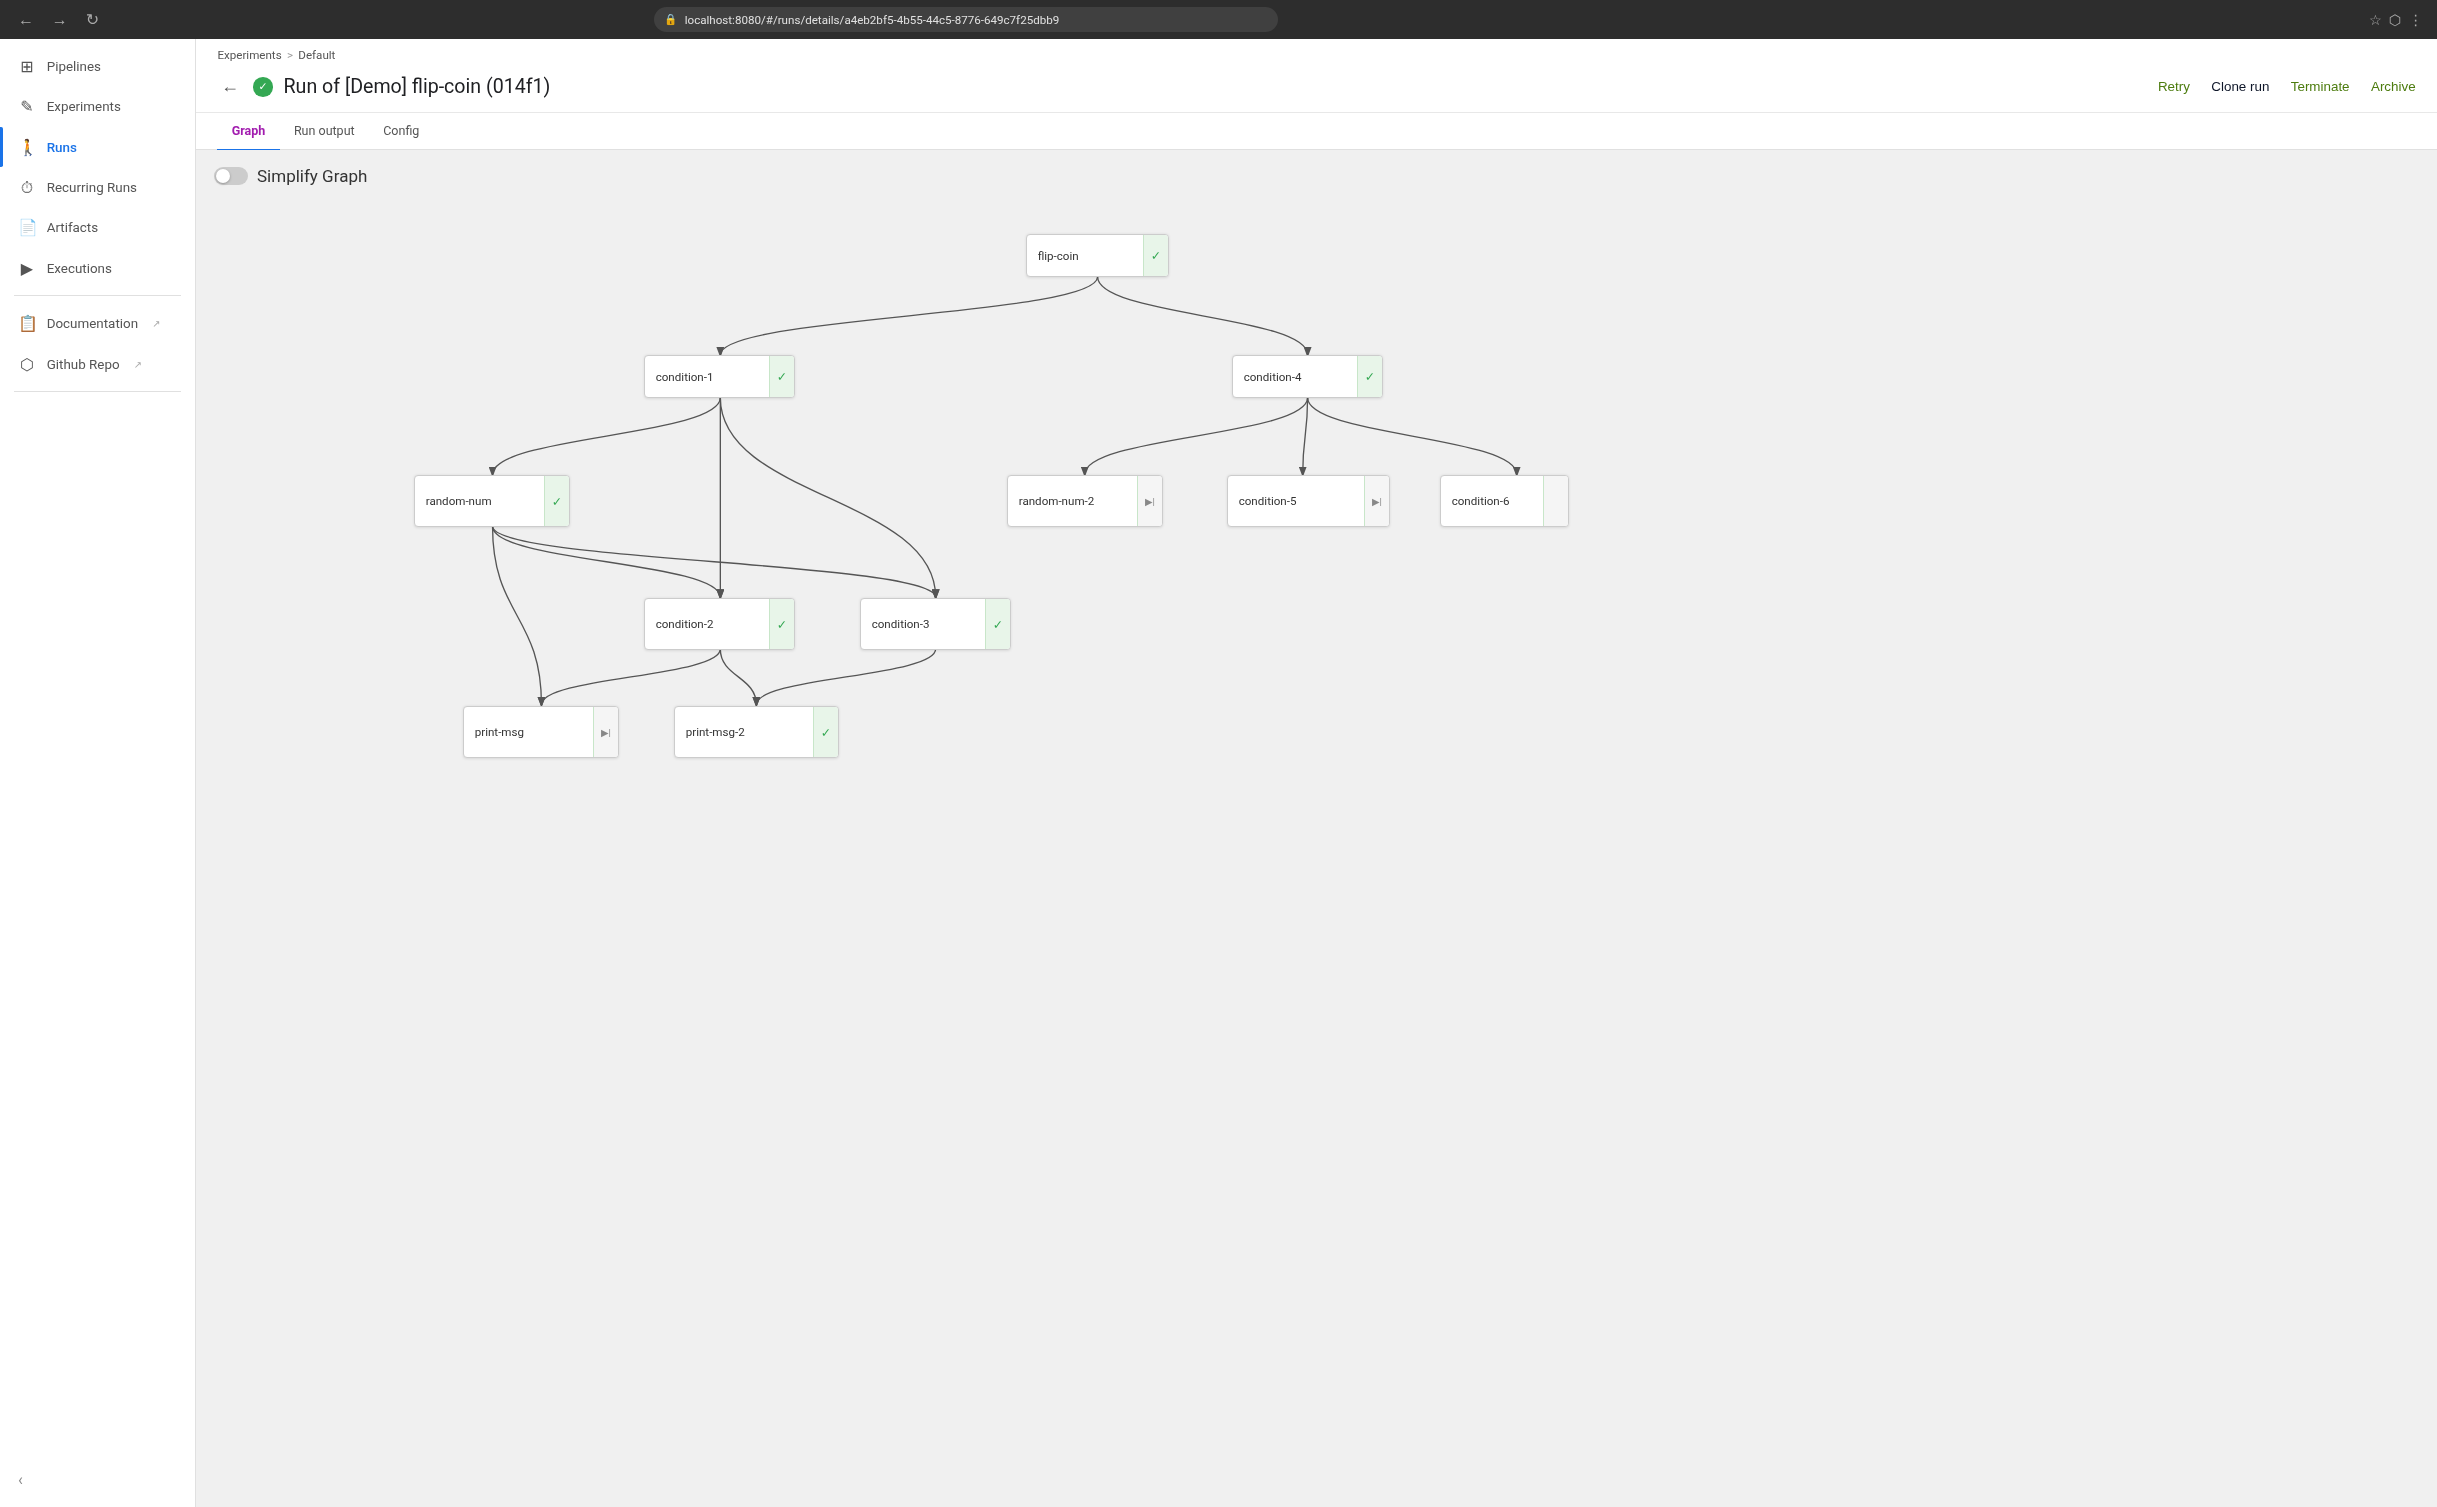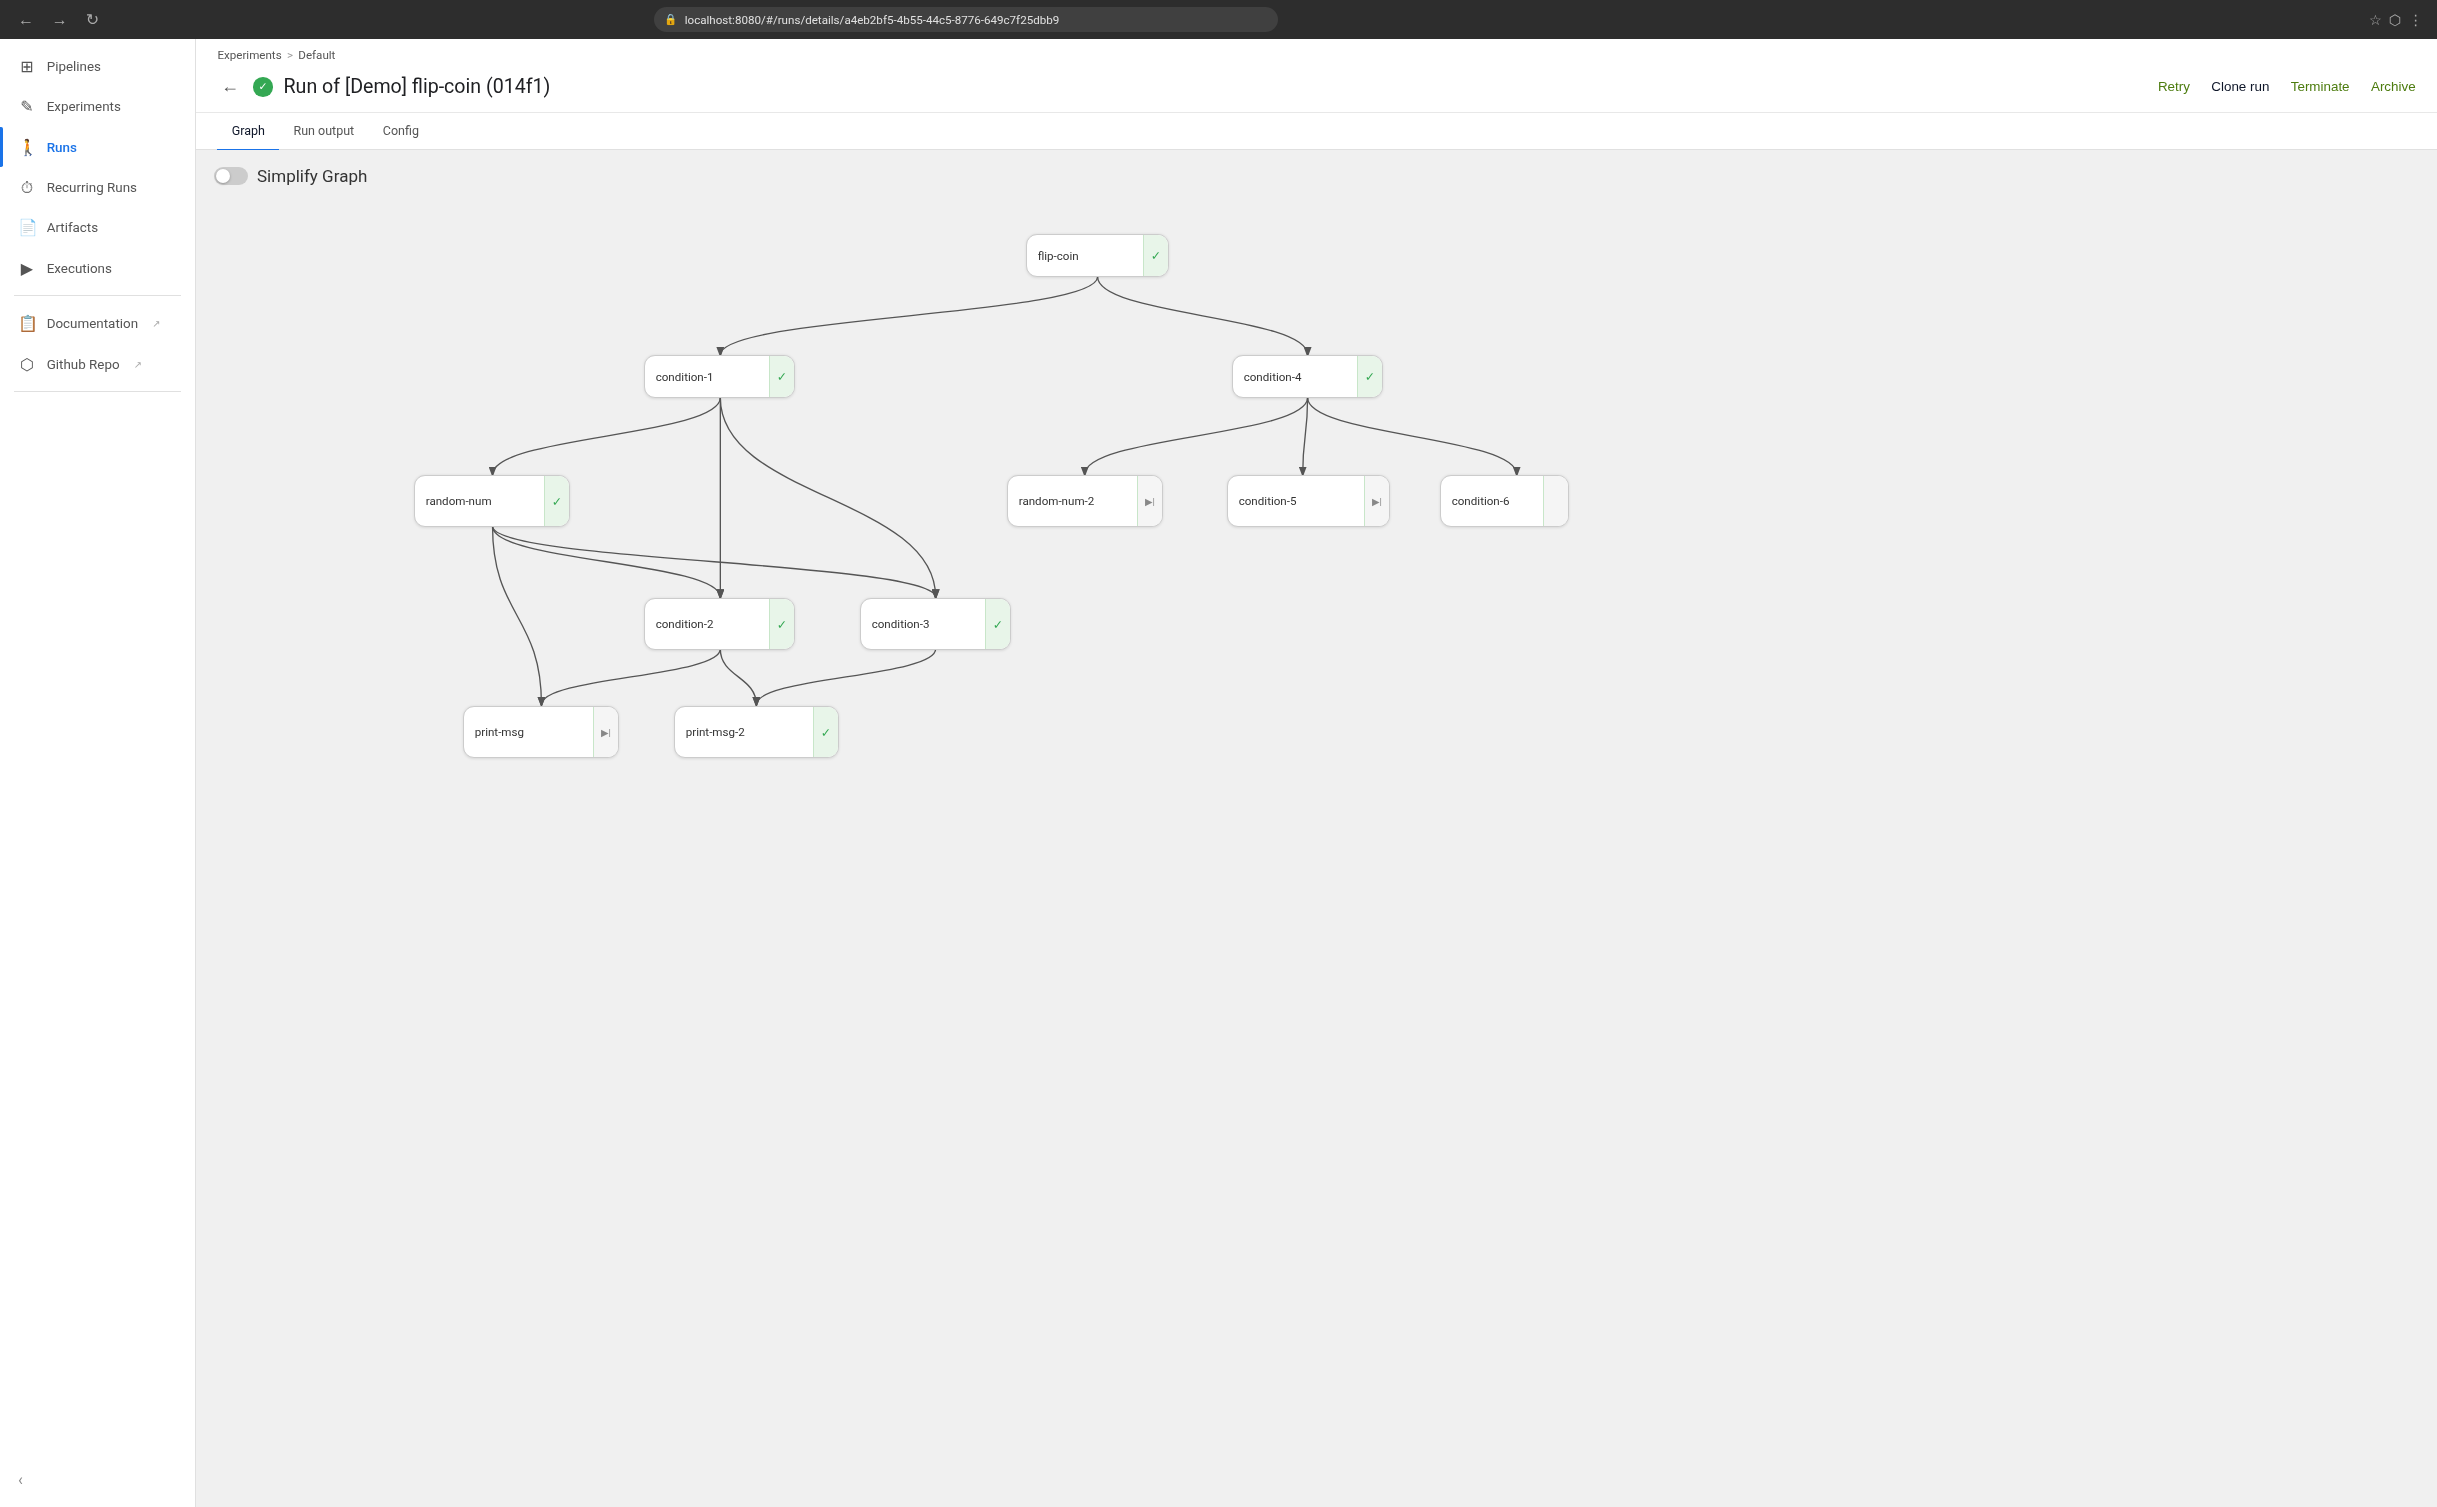--- a/index.html
+++ b/index.html
@@ -167,23 +167,23 @@
     }
     .tab {
       padding: 10.7px 14.3px;
       font-size: 12.5px;
       cursor: pointer;
       color: #555;
       border-bottom: 1.8px solid transparent;
       margin-bottom: -0.9px;
     }
     .tab.active {
-      color: #0f172a;
+      color: #a21caf;
       border-bottom-color: #1a73e8;
-      font-weight: 400;
+      font-weight: 700;
     }
 
     
     .graph-area {
       flex: 1;
       background: #f0f0f0;
       position: relative;
       overflow: hidden;
     }
     .simplify-toggle {
@@ -216,21 +216,21 @@
       left: 1.8px;
       transition: left 0.2s;
       box-shadow: 0 0.9px 2.7px rgba(0,0,0,0.3);
     }
 
     
     .node-box {
       position: absolute;
       background: white;
       border: 0.9px solid #ccc;
-      border-radius: 11px;
+      border-radius: 4px;
       display: flex;
       align-items: center;
       font-size: 11.6px;
       color: #333;
       overflow: hidden;
       box-shadow: 0 0.9px 2.7px rgba(0,0,0,0.1);
     }
     .node-label {
       padding: 9px 10.7px;
       flex: 1;

